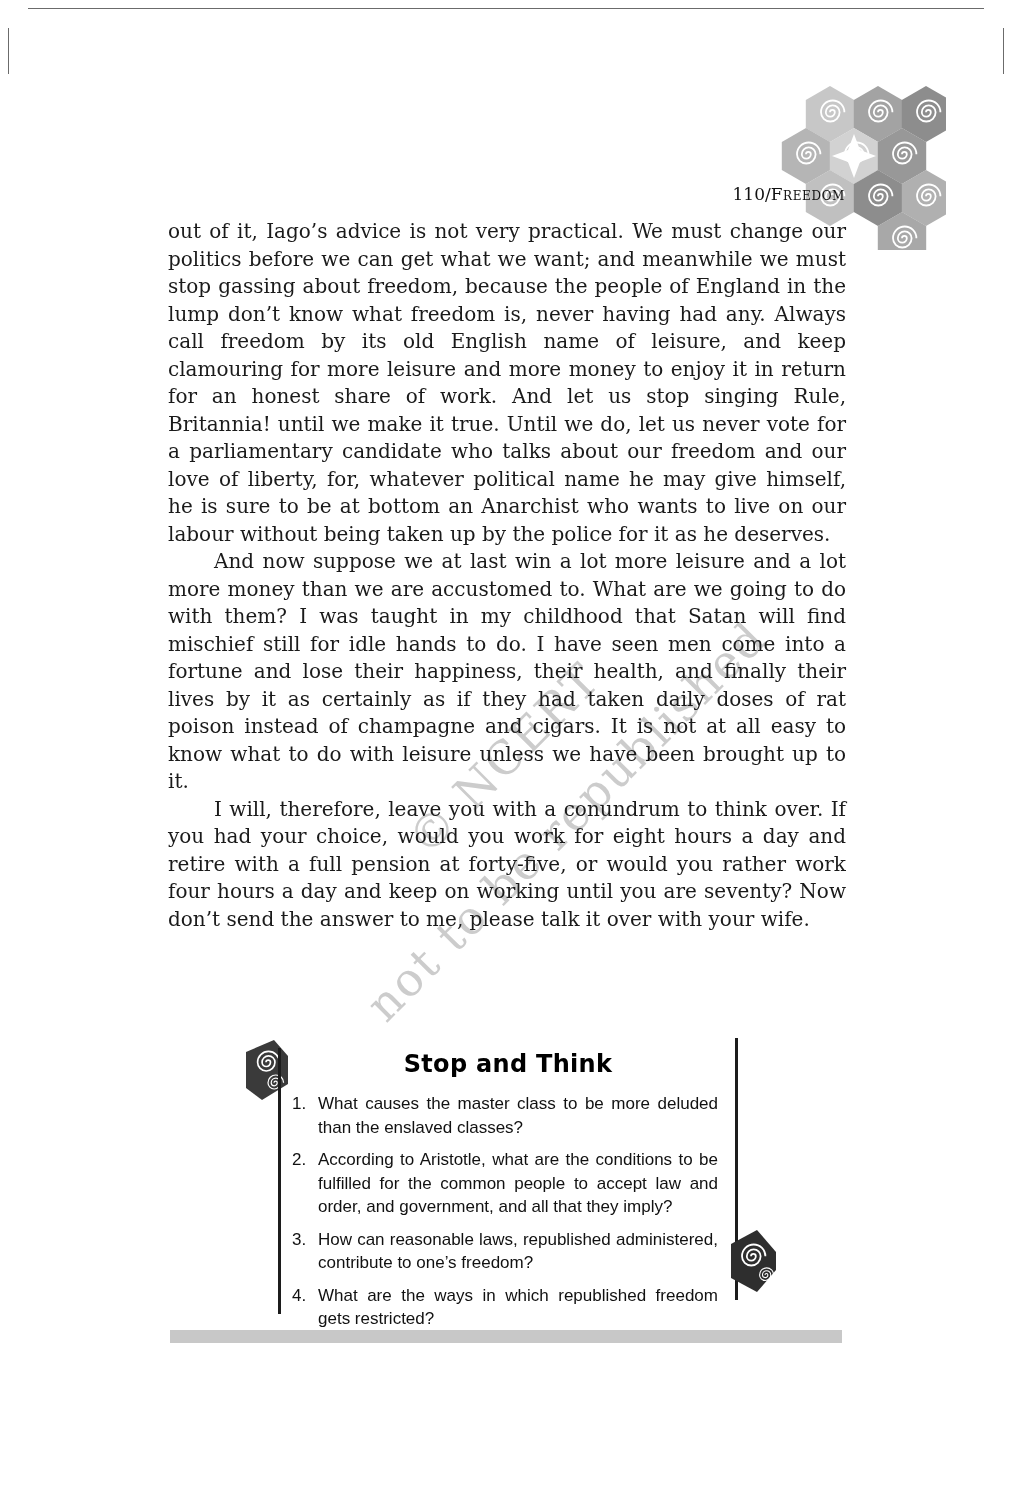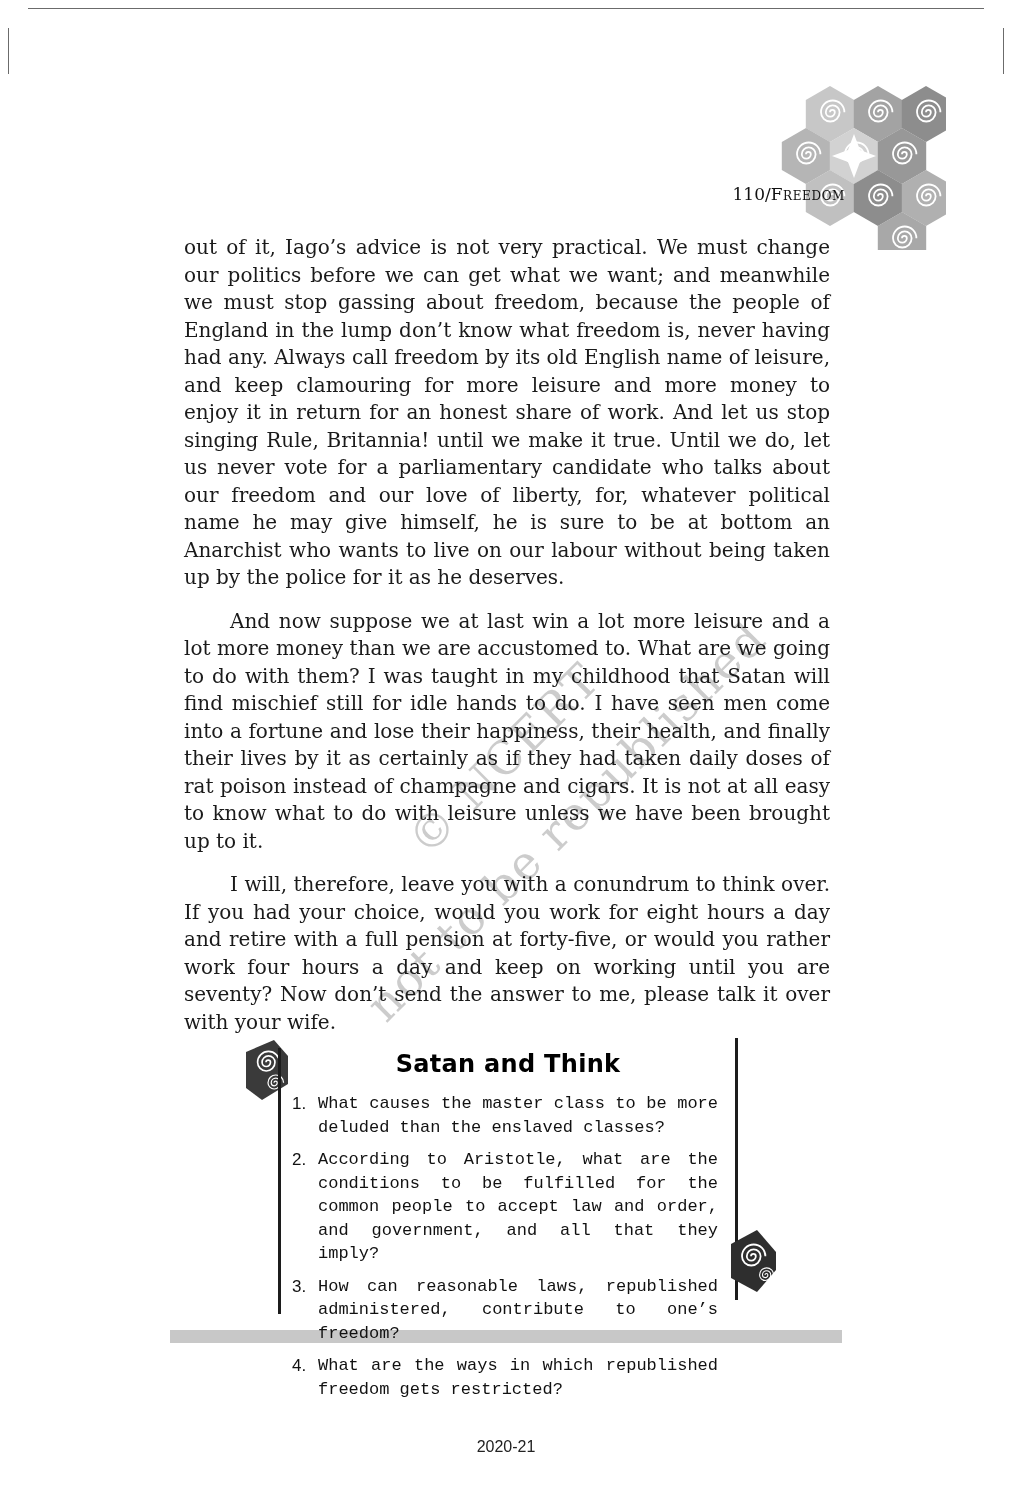--- a/index.html
+++ b/index.html
@@ -14,21 +14,21 @@
 
   
   .corner-art{position:absolute;left:764px;top:84px;width:182px;height:166px;z-index:0;}
 
   
   .running-head{position:absolute;top:184px;right:167px;z-index:2;font-size:17px;color:#111;}
   .running-head .chap{font-variant:small-caps;letter-spacing:0.6px;}
 
   
   .body-text{position:absolute;left:168px;top:218px;width:678px;z-index:1;}
-  .body-text p{margin:16px;font-size:20px;line-height:27.5px;text-align:justify;}
+  .body-text p{margin:0;font-size:20px;line-height:27.5px;text-align:justify;}
   .body-text p.indent{text-indent:46px;}
 
   
   .watermark{position:absolute;left:180px;top:600px;width:710px;height:380px;z-index:0;
              display:flex;flex-direction:column;align-items:center;justify-content:center;gap:34px;
              transform:rotate(-45deg);color:#9a9a9a;opacity:0.5;font-size:46px;letter-spacing:2px;
              font-family:"DejaVu Serif",serif;white-space:nowrap;pointer-events:none;}
 
   
   .stop-think{position:absolute;left:278px;top:1038px;width:460px;height:276px;z-index:1;}
@@ -36,21 +36,21 @@
   .st-rule.left{left:0;top:10px;height:266px;}
   .st-rule.right{right:0;top:0;height:262px;}
   .st-icon.top{position:absolute;left:-34px;top:2px;}
   .st-icon.bottom{position:absolute;left:453px;top:192px;}
   .st-title{margin:12px 0 0;text-align:center;font-family:"DejaVu Sans",sans-serif;
             font-weight:800;font-size:24px;letter-spacing:0.3px;color:#000;}
   .st-list{list-style:none;margin:14px 0 0;padding:0 20px 0 14px;
            font-family:"Liberation Sans",sans-serif;font-size:17px;line-height:23.5px;color:#111;}
   .st-list li{display:flex;margin-bottom:9px;}
   .st-list .num{flex:0 0 26px;}
-  .st-list .qt{flex:1;text-align:justify;font-family:Liberation Mono, monospace;}
+  .st-list .qt{flex:1;text-align:justify;}
 
   
   .bottom-bar{position:absolute;left:170px;top:1330px;width:672px;height:13px;background:#c8c8c8;}
   .page-footer{position:absolute;top:1438px;left:0;width:100%;text-align:center;
                font-family:"Liberation Sans",sans-serif;font-size:16px;color:#222;}
 </style>
 </head>
 <body>
 
 <div class="page">
@@ -102,21 +102,21 @@
       <use href="#sp" transform="translate(30,44) scale(1.0)"></use>
     </svg>
     <div class="st-rule left"></div>
     <div class="st-rule right"></div>
     <svg class="st-icon bottom" width="46" height="62" viewBox="0 0 46 62" aria-hidden="true">
       <polygon points="0,14 26,0 45,22 45,40 26,62 0,48" fill="#2e2e2e"></polygon>
       <use href="#sp" transform="translate(20,28) scale(1.5)"></use>
       <use href="#sp" transform="translate(34,46) scale(0.9)"></use>
     </svg>
 
-    <h2 class="st-title">Satan and Think</h2>
+    <h2 class="st-title">Stop and Think</h2>
     <ol class="st-list">
       <li>
         <span class="num">1.</span>
         <span class="qt">What causes the master class to be more deluded than the enslaved classes?</span>
       </li>
       <li>
         <span class="num">2.</span>
         <span class="qt">According to Aristotle, what are the conditions to be fulfilled for the common people to accept law and order, and government, and all that they imply?</span>
       </li>
       <li>
@@ -125,15 +125,14 @@
       </li>
       <li>
         <span class="num">4.</span>
         <span class="qt">What are the ways in which republished freedom gets restricted?</span>
       </li>
     </ol>
   </section>
 
   <div class="bottom-bar"></div>
 
-  <div class="page-footer">2020-21</div>
 
 </div>
 
 </body></html>

